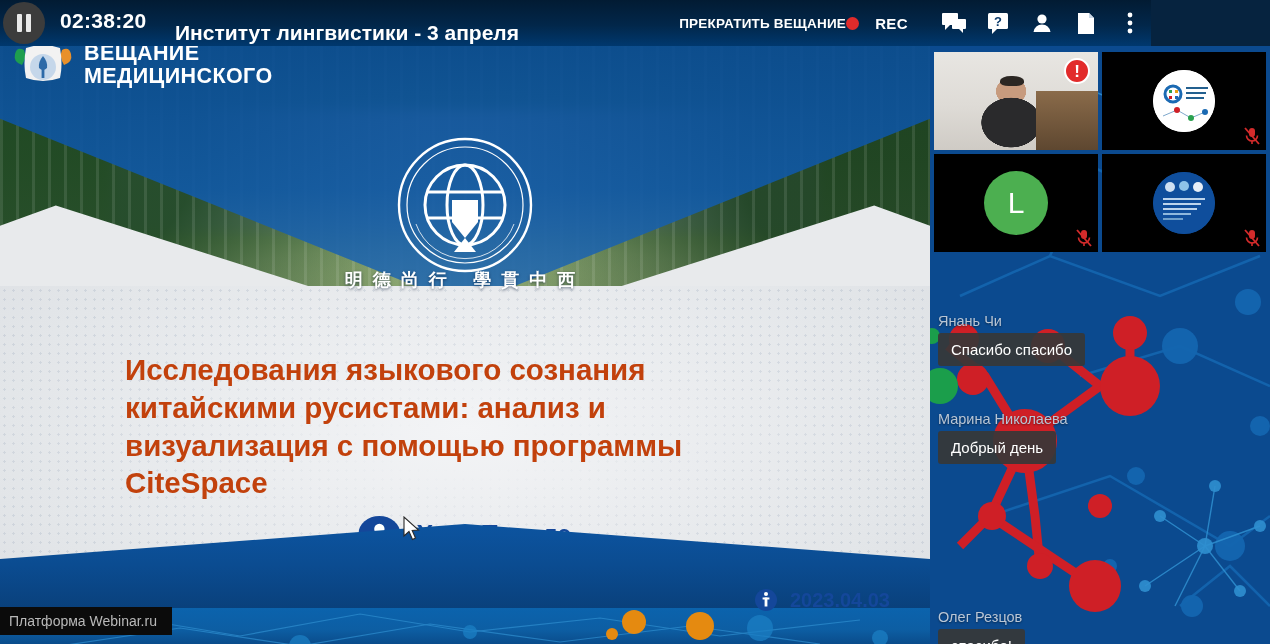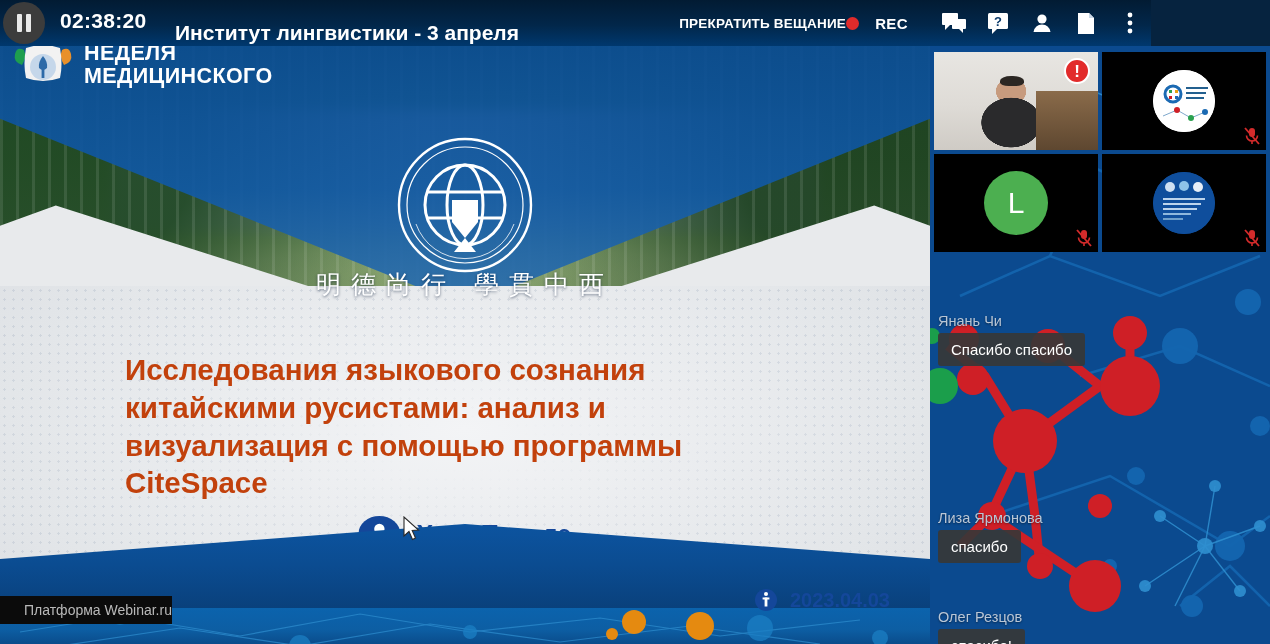--- a/index.html
+++ b/index.html
@@ -94,22 +94,22 @@
     -webkit-mask-image: radial-gradient(ellipse 70% 60% at 50% 45%, rgba(0,0,0,.0) 10%, rgba(0,0,0,.9) 60%, rgba(0,0,0,1) 100%);
     mask-image: radial-gradient(ellipse 70% 60% at 50% 45%, rgba(0,0,0,.0) 10%, rgba(0,0,0,.9) 60%, rgba(0,0,0,1) 100%);
     opacity:.85;
   }
   .univ-emblem {
     position:absolute; left:50%; top:88px; transform:translateX(-50%);
     width:142px; height:142px; z-index:5;
   }
   .univ-motto {
     position:absolute; left:50%; top:222px; transform:translateX(-50%);
-    color:#fff; font-size:25px; letter-spacing:10px; font-family:"DejaVu Sans", sans-serif;
-    font-weight:normal; z-index:5; white-space:nowrap; text-shadow:0 1px 3px rgba(0,20,50,.6);
+    color:#fff; font-size:18px; letter-spacing:10px; font-family:"DejaVu Sans", sans-serif;
+    font-weight:bold; z-index:5; white-space:nowrap; text-shadow:0 1px 3px rgba(0,20,50,.6);
   }
   .slide-title {
     position:absolute; left:50%; top:305px; transform:translateX(-50%);
     width:680px; text-align:left; color:#c2410c; font-size:29.5px; font-weight:bold;
     line-height:1.28; z-index:6;
   }
   .author-row {
     position:absolute; left:50%; top:470px; transform:translateX(-50%);
     display:flex; align-items:center; gap:16px; z-index:6;
   }
@@ -134,23 +134,23 @@
     background: linear-gradient(180deg,#0c54a0 0%, #0b4c91 45%, #093f79 100%);
     clip-path: polygon(0 42%, 50% 0, 100% 42%, 100% 100%, 0 100%);
   }
   .slide-footer-net {
     position:absolute; left:0; bottom:0; width:100%; height:36px; z-index:7;
     background: linear-gradient(180deg,#0b63ad 0%, #0d5ea3 60%, #0a4c8b 100%);
     overflow:hidden;
   }
   .slide-footer-net svg { position:absolute; left:0; top:-6px; }
   .watermark {
-    position:absolute; left:0; bottom:20px; width:172px; height:28px; z-index:12;
+    position:absolute; left:0; bottom:9px; width:172px; height:28px; z-index:12;
     background:#0b0b0b; color:#b9b9b9; font-size:14px;
-    display:flex; align-items:center; padding-left:24px; white-space:nowrap; overflow:hidden;
+    display:flex; align-items:center; padding-left:9px; white-space:nowrap; overflow:hidden;
   }
 
   
   .brand-logo {
     position:absolute; left:12px; top:34px; display:flex; align-items:center; gap:10px; z-index:35;
   }
   .brand-mark { width:62px; height:62px; }
   .brand-text { color:#fff; font-size:21.5px; font-weight:bold; line-height:1.06; letter-spacing:.4px; }
 
   
@@ -295,21 +295,21 @@
       <svg viewBox="0 0 62 62" width="62" height="62">
         <path d="M12 16 q-7 -4 -9 4 q-2 8 7 11 q5 -8 2 -15z" fill="#1e9e4f"></path>
         <path d="M50 16 q7 -4 9 4 q2 8 -7 11 q-5 -8 -2 -15z" fill="#e8902a"></path>
         <path d="M14 14 q17 -6 34 0 q3 16 0 30 q-17 6 -34 0 q-3 -14 0 -30z" fill="#f2f2f2"></path>
         <circle cx="31" cy="33" r="13" fill="#c5d7ea"></circle>
         <path d="M31 22 q5 6 4 12 q-4 4 -8 0 q-1 -6 4 -12z" fill="#2d6aa8"></path>
         <rect x="29.6" y="30" width="2.8" height="14" fill="#2d6aa8"></rect>
       </svg>
     </span>
     <span class="brand-text">
-      <span>НЕДЕЛЯ</span><br>
+      <span>ВЕЩАНИЕ</span><br>
       <span>МЕДИЦИНСКОГО</span>
     </span>
   </div>
 
   <div id="topbar">
     <div class="pause-btn">
       <i></i>
       <i></i>
     </div>
     <div class="timer">02:38:20</div>
@@ -490,23 +490,23 @@
           </svg>
         </span>
       </div>
     </div>
 
     <div class="chat-area">
       <div class="chat-item" style="top:55px">
         <div class="chat-name">Янань Чи</div>
         <div class="chat-bubble">Спасибо спасибо</div>
       </div>
-      <div class="chat-item" style="top:252px">
-        <div class="chat-name">Лиза Ярмонова</div>
-        <div class="chat-bubble">спасибо</div>
+      <div class="chat-item" style="top:153px">
+        <div class="chat-name">Марина Николаева</div>
+        <div class="chat-bubble">Добрый день</div>
       </div>
       <div class="chat-item" style="top:351px">
         <div class="chat-name">Олег Резцов</div>
         <div class="chat-bubble">спасибо!</div>
       </div>
     </div>
   </div>
 
   <svg style="position:absolute;left:403px;top:516px;z-index:60" width="18" height="26" viewBox="0 0 18 26">
     <path d="M1 1 L1 20 L6 15.5 L9.5 23.5 L12.5 22 L9.2 14.5 L15.5 14 Z" fill="#ffffff" stroke="#2a2a2a" stroke-width="1.1"></path>

